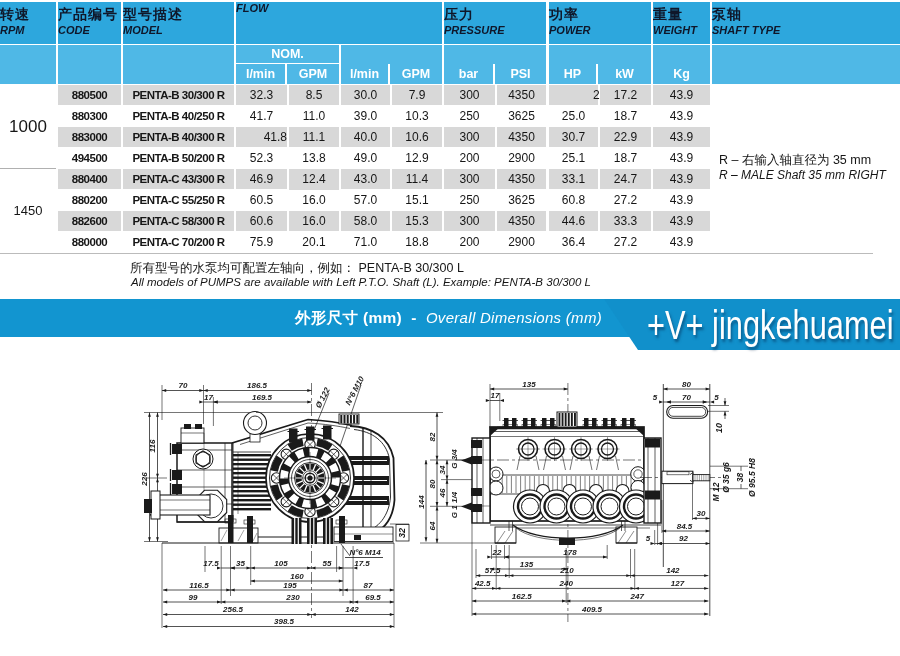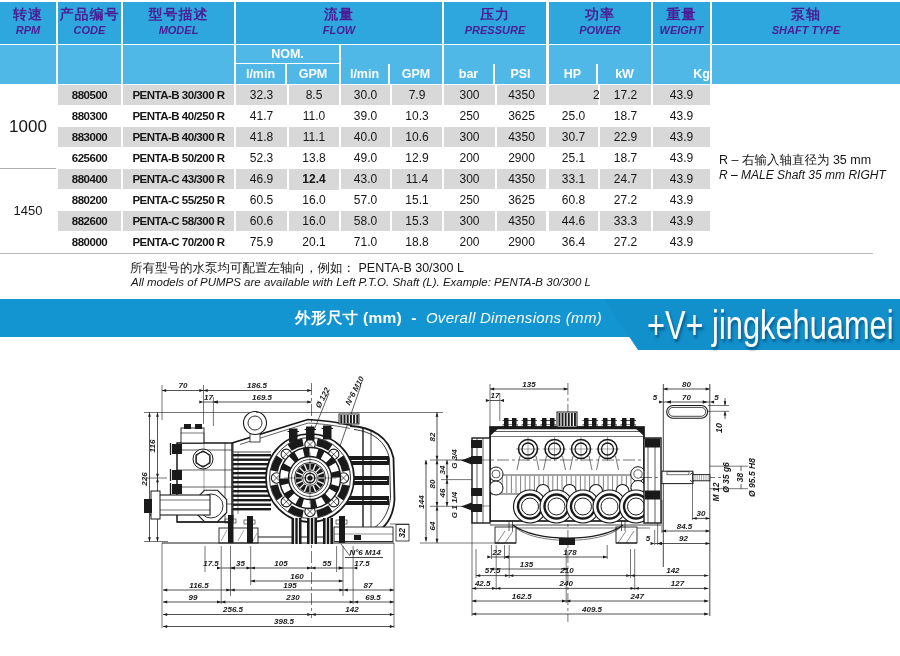--- a/index.html
+++ b/index.html
@@ -2,21 +2,21 @@
 <html><head>
 <meta charset="utf-8">
 <style>
 html,body{margin:0;padding:0;background:#fff;}
 body{width:900px;height:656px;position:relative;overflow:hidden;
   font-family:"Liberation Sans",sans-serif;}
 .abs{position:absolute;}
 
 #tbl{position:absolute;left:0;top:2px;width:899px;}
 .c{position:absolute;box-sizing:border-box;}
-.h1{background:#2da7dd;color:#4c1d95;text-align:center;}
+.h1{background:#2da7dd;color:#0f172a;}
 .h1 .cn{font-weight:bold;font-size:14px;letter-spacing:1px;}
 .h1 .en{font-weight:bold;font-style:italic;font-size:11px;letter-spacing:0px;}
 .h2{background:#4fb8e6;color:#fff;text-align:center;font-weight:bold;font-size:12.5px;}
 .d{font-size:12px;color:#161616;text-align:center;line-height:20px;white-space:nowrap;}
 .g{background:#d8d8d8;}
 .w{background:#fff;}
 .bold{font-weight:bold;letter-spacing:-0.5px;font-size:11.5px;}
 </style>
 </head>
 <body>
@@ -27,21 +27,20 @@
     </div>
     <div class="c h1" style="left: 58px; top: 0px; width: 63px; height: 42px;">
       <div class="cn" style="margin-top:4px">产品编号</div>
       <div class="en">CODE</div>
     </div>
     <div class="c h1" style="left: 123px; top: 0px; width: 111px; height: 42px;">
       <div class="cn" style="margin-top:4px">型号描述</div>
       <div class="en">MODEL</div>
     </div>
     <div class="c h1" style="left: 236px; top: 0px; width: 206px; height: 42px;">
-      <div class="cn" style="margin-top:4px">流量</div>
       <div class="en">FLOW</div>
     </div>
     <div class="c h1" style="left: 444px; top: 0px; width: 102px; height: 42px;">
       <div class="cn" style="margin-top:4px">压力</div>
       <div class="en">PRESSURE</div>
     </div>
     <div class="c h1" style="left: 549px; top: 0px; width: 102px; height: 42px;">
       <div class="cn" style="margin-top:4px">功率</div>
       <div class="en">POWER</div>
     </div>
@@ -67,21 +66,21 @@
       <div style="position:absolute;left:51px;top:19px;width:48px;height:20px;line-height:20px;">GPM</div>
     </div>
     <div class="c h2" style="left: 444px; top: 43px; width: 102px; height: 39px;">
       <div style="position:absolute;left:0;top:19px;width:51px;height:20px;line-height:20px;border-right:2px solid #fff;box-sizing:border-box;">bar</div>
       <div style="position:absolute;left:53px;top:19px;width:47px;height:20px;line-height:20px;">PSI</div>
     </div>
     <div class="c h2" style="left: 549px; top: 43px; width: 102px; height: 39px;">
       <div style="position:absolute;left:0;top:19px;width:49px;height:20px;line-height:20px;border-right:2px solid #fff;box-sizing:border-box;">HP</div>
       <div style="position:absolute;left:51px;top:19px;width:49px;height:20px;line-height:20px;">kW</div>
     </div>
-    <div class="c h2" style="left: 653px; top: 43px; width: 57px; height: 39px; text-align: right;">
+    <div class="c h2" style="left: 653px; top: 43px; width: 57px; height: 39px;">
       <div style="position:absolute;left:0;top:19px;width:100%;height:20px;line-height:20px;">Kg</div>
     </div>
     <div class="c d g bold" style="left: 58px; top: 83px; width: 63px; height: 20px;">880500</div>
     <div class="c d g bold" style="left: 123px; top: 83px; width: 111px; height: 20px;">PENTA-B 30/300 R</div>
     <div class="c d g" style="left: 236px; top: 83px; width: 51px; height: 20px;">32.3</div>
     <div class="c d g" style="left: 289px; top: 83px; width: 50px; height: 20px;">8.5</div>
     <div class="c d g" style="left: 341px; top: 83px; width: 49px; height: 20px;">30.0</div>
     <div class="c d g" style="left: 392px; top: 83px; width: 50px; height: 20px;">7.9</div>
     <div class="c d g" style="left: 444px; top: 83px; width: 51px; height: 20px;">300</div>
     <div class="c d g" style="left: 497px; top: 83px; width: 49px; height: 20px;">4350</div>
@@ -94,44 +93,44 @@
     <div class="c d w" style="left: 289px; top: 104px; width: 50px; height: 20px;">11.0</div>
     <div class="c d w" style="left: 341px; top: 104px; width: 49px; height: 20px;">39.0</div>
     <div class="c d w" style="left: 392px; top: 104px; width: 50px; height: 20px;">10.3</div>
     <div class="c d w" style="left: 444px; top: 104px; width: 51px; height: 20px;">250</div>
     <div class="c d w" style="left: 497px; top: 104px; width: 49px; height: 20px;">3625</div>
     <div class="c d w" style="left: 549px; top: 104px; width: 49px; height: 20px;">25.0</div>
     <div class="c d w" style="left: 600px; top: 104px; width: 51px; height: 20px;">18.7</div>
     <div class="c d w" style="left: 653px; top: 104px; width: 57px; height: 20px;">43.9</div>
     <div class="c d g bold" style="left: 58px; top: 125px; width: 63px; height: 20px;">883000</div>
     <div class="c d g bold" style="left: 123px; top: 125px; width: 111px; height: 20px;">PENTA-B 40/300 R</div>
-    <div class="c d g" style="left: 236px; top: 125px; width: 51px; height: 20px;">41.8</div>
+    <div class="c d g" style="left: 236px; top: 125px; width: 51px; height: 20px; text-align: right;">41.8</div>
     <div class="c d g" style="left: 289px; top: 125px; width: 50px; height: 20px;">11.1</div>
     <div class="c d g" style="left: 341px; top: 125px; width: 49px; height: 20px;">40.0</div>
     <div class="c d g" style="left: 392px; top: 125px; width: 50px; height: 20px;">10.6</div>
     <div class="c d g" style="left: 444px; top: 125px; width: 51px; height: 20px;">300</div>
     <div class="c d g" style="left: 497px; top: 125px; width: 49px; height: 20px;">4350</div>
     <div class="c d g" style="left: 549px; top: 125px; width: 49px; height: 20px;">30.7</div>
     <div class="c d g" style="left: 600px; top: 125px; width: 51px; height: 20px;">22.9</div>
     <div class="c d g" style="left: 653px; top: 125px; width: 57px; height: 20px;">43.9</div>
-    <div class="c d w bold" style="left: 58px; top: 146px; width: 63px; height: 20px;">625600</div>
+    <div class="c d w bold" style="left: 58px; top: 146px; width: 63px; height: 20px;">494500</div>
     <div class="c d w bold" style="left: 123px; top: 146px; width: 111px; height: 20px;">PENTA-B 50/200 R</div>
     <div class="c d w" style="left: 236px; top: 146px; width: 51px; height: 20px;">52.3</div>
     <div class="c d w" style="left: 289px; top: 146px; width: 50px; height: 20px;">13.8</div>
     <div class="c d w" style="left: 341px; top: 146px; width: 49px; height: 20px;">49.0</div>
     <div class="c d w" style="left: 392px; top: 146px; width: 50px; height: 20px;">12.9</div>
     <div class="c d w" style="left: 444px; top: 146px; width: 51px; height: 20px;">200</div>
     <div class="c d w" style="left: 497px; top: 146px; width: 49px; height: 20px;">2900</div>
     <div class="c d w" style="left: 549px; top: 146px; width: 49px; height: 20px;">25.1</div>
     <div class="c d w" style="left: 600px; top: 146px; width: 51px; height: 20px;">18.7</div>
     <div class="c d w" style="left: 653px; top: 146px; width: 57px; height: 20px;">43.9</div>
     <div class="c d g bold" style="left: 58px; top: 167px; width: 63px; height: 20px;">880400</div>
     <div class="c d g bold" style="left: 123px; top: 167px; width: 111px; height: 20px;">PENTA-C 43/300 R</div>
     <div class="c d g" style="left: 236px; top: 167px; width: 51px; height: 20px;">46.9</div>
-    <div class="c d g" style="left: 289px; top: 167px; width: 50px; height: 32px; font-weight: bold;">12.4</div>
+    <div class="c d g" style="left: 289px; top: 167px; width: 50px; height: 32px;">12.4</div>
     <div class="c d g" style="left: 341px; top: 167px; width: 49px; height: 20px;">43.0</div>
     <div class="c d g" style="left: 392px; top: 167px; width: 50px; height: 20px;">11.4</div>
     <div class="c d g" style="left: 444px; top: 167px; width: 51px; height: 20px;">300</div>
     <div class="c d g" style="left: 497px; top: 167px; width: 49px; height: 20px;">4350</div>
     <div class="c d g" style="left: 549px; top: 167px; width: 49px; height: 20px;">33.1</div>
     <div class="c d g" style="left: 600px; top: 167px; width: 51px; height: 20px;">24.7</div>
     <div class="c d g" style="left: 653px; top: 167px; width: 57px; height: 20px;">43.9</div>
     <div class="c d w bold" style="left: 58px; top: 188px; width: 63px; height: 20px;">880200</div>
     <div class="c d w bold" style="left: 123px; top: 188px; width: 111px; height: 20px;">PENTA-C 55/250 R</div>
     <div class="c d w" style="left: 236px; top: 188px; width: 51px; height: 20px;">60.5</div>

